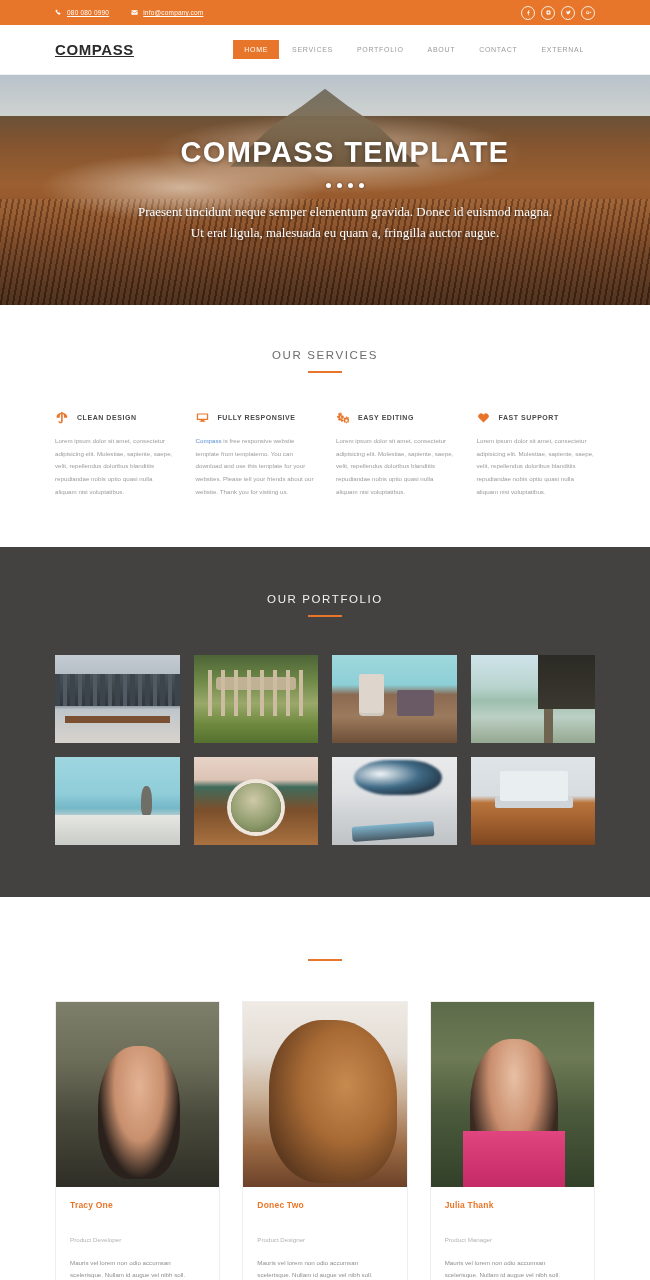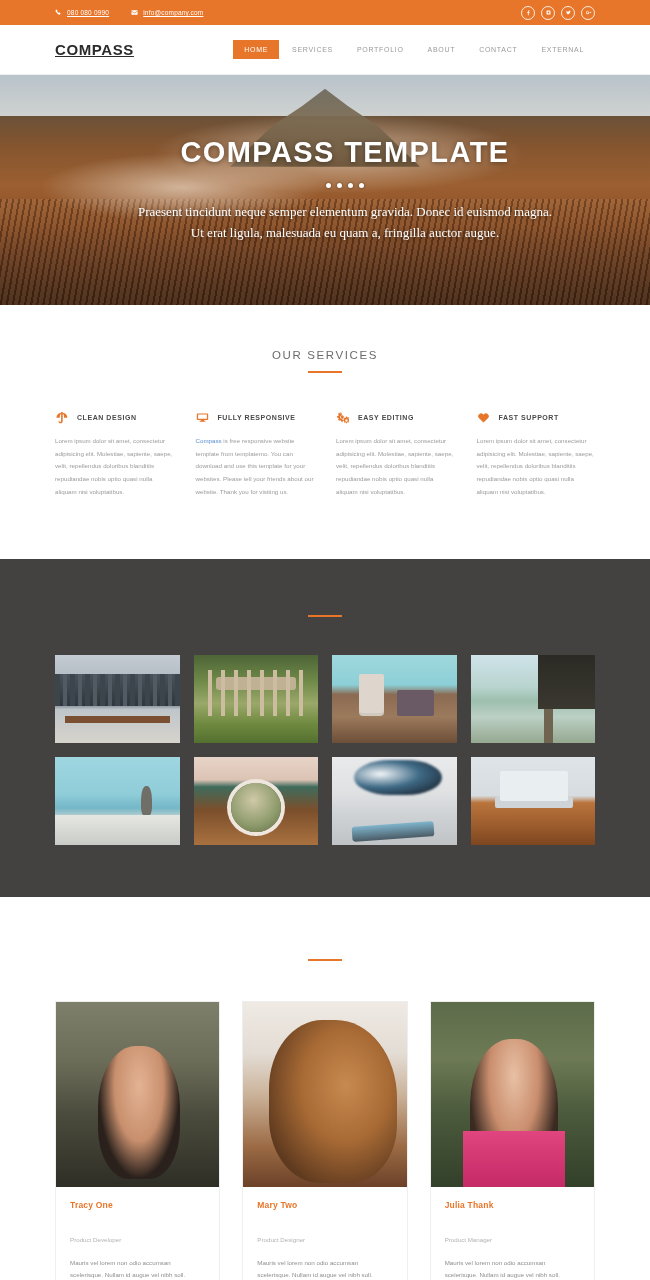--- a/index.html
+++ b/index.html
@@ -108,21 +108,21 @@
     text-align:center; font-size:11.5px; letter-spacing:1.6px;
     color:#6b6b6b; font-weight:normal;
   }
   .sec-title.light { color:#f2f2f2; }
   .sec-rule {
     width:34px; height:2px; background:#e8762a;
     margin:10px auto 0;
   }
 
   
-  .services { background:#fff; padding-top:44px; padding-bottom:60px; }
+  .services { background:#fff; padding-top:44px; padding-bottom:48px; }
   .svc-grid {
     display:grid; grid-template-columns:repeat(4,1fr);
     gap:22px; margin-top:38px;
   }
   .svc-head { display:flex; align-items:center; gap:9px; margin-bottom:11px; }
   .svc-icon { width:13px; height:13px; display:flex; align-items:center; justify-content:center; flex:none; }
   .svc-icon svg { width:13px; height:13px; fill:#e8762a; display:block; }
   .svc-name { font-size:7px; font-weight:bold; color:#4a4a4a; letter-spacing:.55px; }
   .svc-body { font-size:6.2px; line-height:2.05; color:#9b9b9b; }
   .svc-body a { color:#5b8fd0; text-decoration:none; }
@@ -387,20 +387,21 @@
         </span>
         <span class="svc-name">FAST SUPPORT</span>
       </div>
       <p class="svc-body">Lorem ipsum dolor sit amet, consectetur adipisicing elit. Molestiae, sapiente, saepe, velit, repellendus doloribus blanditiis repudiandae nobis optio quasi nulla aliquam nisi voluptatibus.</p>
     </div>
 
   </div>
 </section>
 
 <section class="section portfolio">
+  <h2 class="sec-title light">OUR PORTFOLIO</h2>
   <div class="sec-rule"></div>
 
   <div class="pf-grid">
     <a class="pf-item" href="#">
         <span class="art art-city"></span>
       </a>
     <a class="pf-item" href="#">
         <span class="art art-dock"></span>
       </a>
     <a class="pf-item" href="#">
@@ -438,21 +439,21 @@
         <div class="team-role">Product Developer</div>
         <div class="team-desc">Mauris vel lorem non odio accumsan scelerisque. Nullam id augue vel nibh soll.</div>
       </div>
     </div>
 
     <div class="team-card">
       <div class="team-photo">
           <span class="art art-mary"></span>
         </div>
       <div class="team-body">
-        <div class="team-name">Mary Two</div>
+        <div class="team-name">Donec Two</div>
         <div class="team-role">Product Designer</div>
         <div class="team-desc">Mauris vel lorem non odio accumsan scelerisque. Nullam id augue vel nibh soll.</div>
       </div>
     </div>
 
     <div class="team-card">
       <div class="team-photo">
           <span class="art art-julia"></span>
         </div>
       <div class="team-body">

